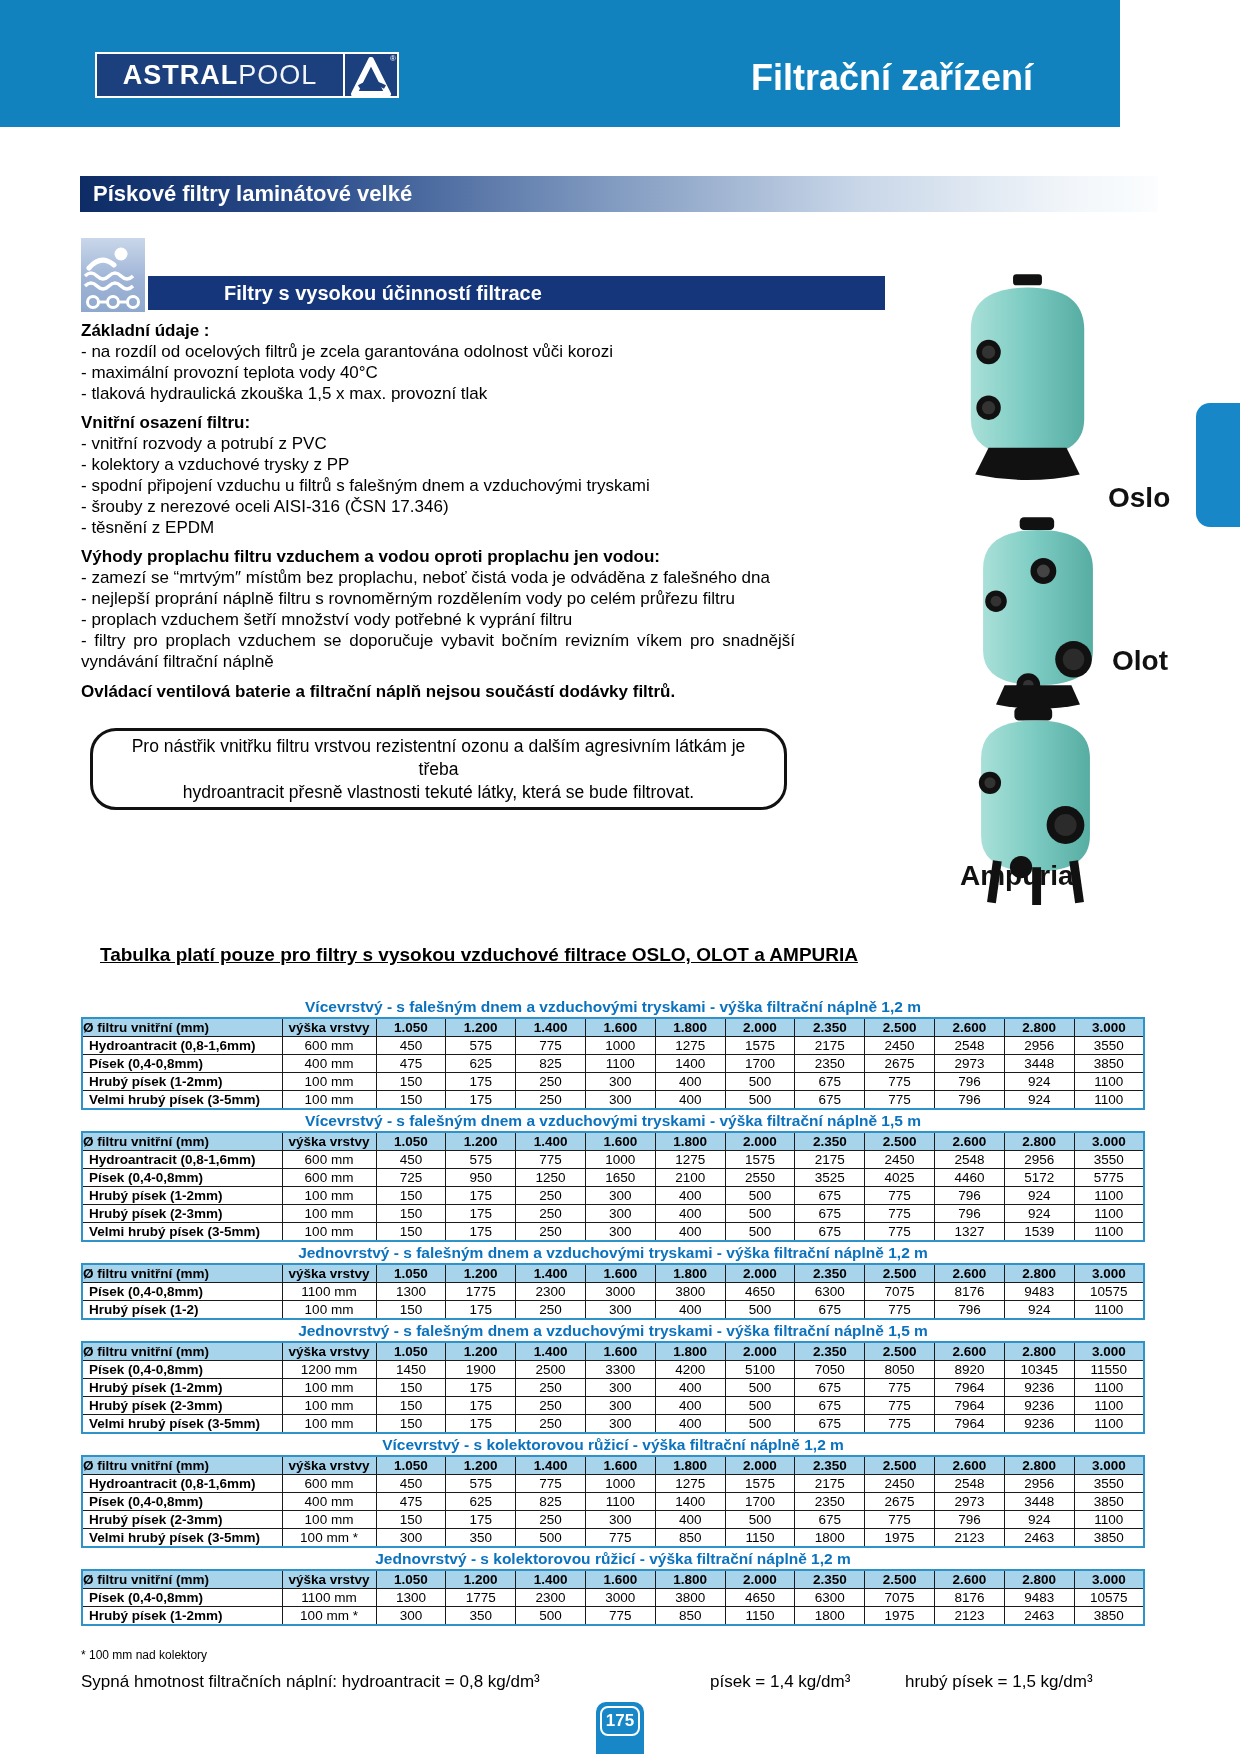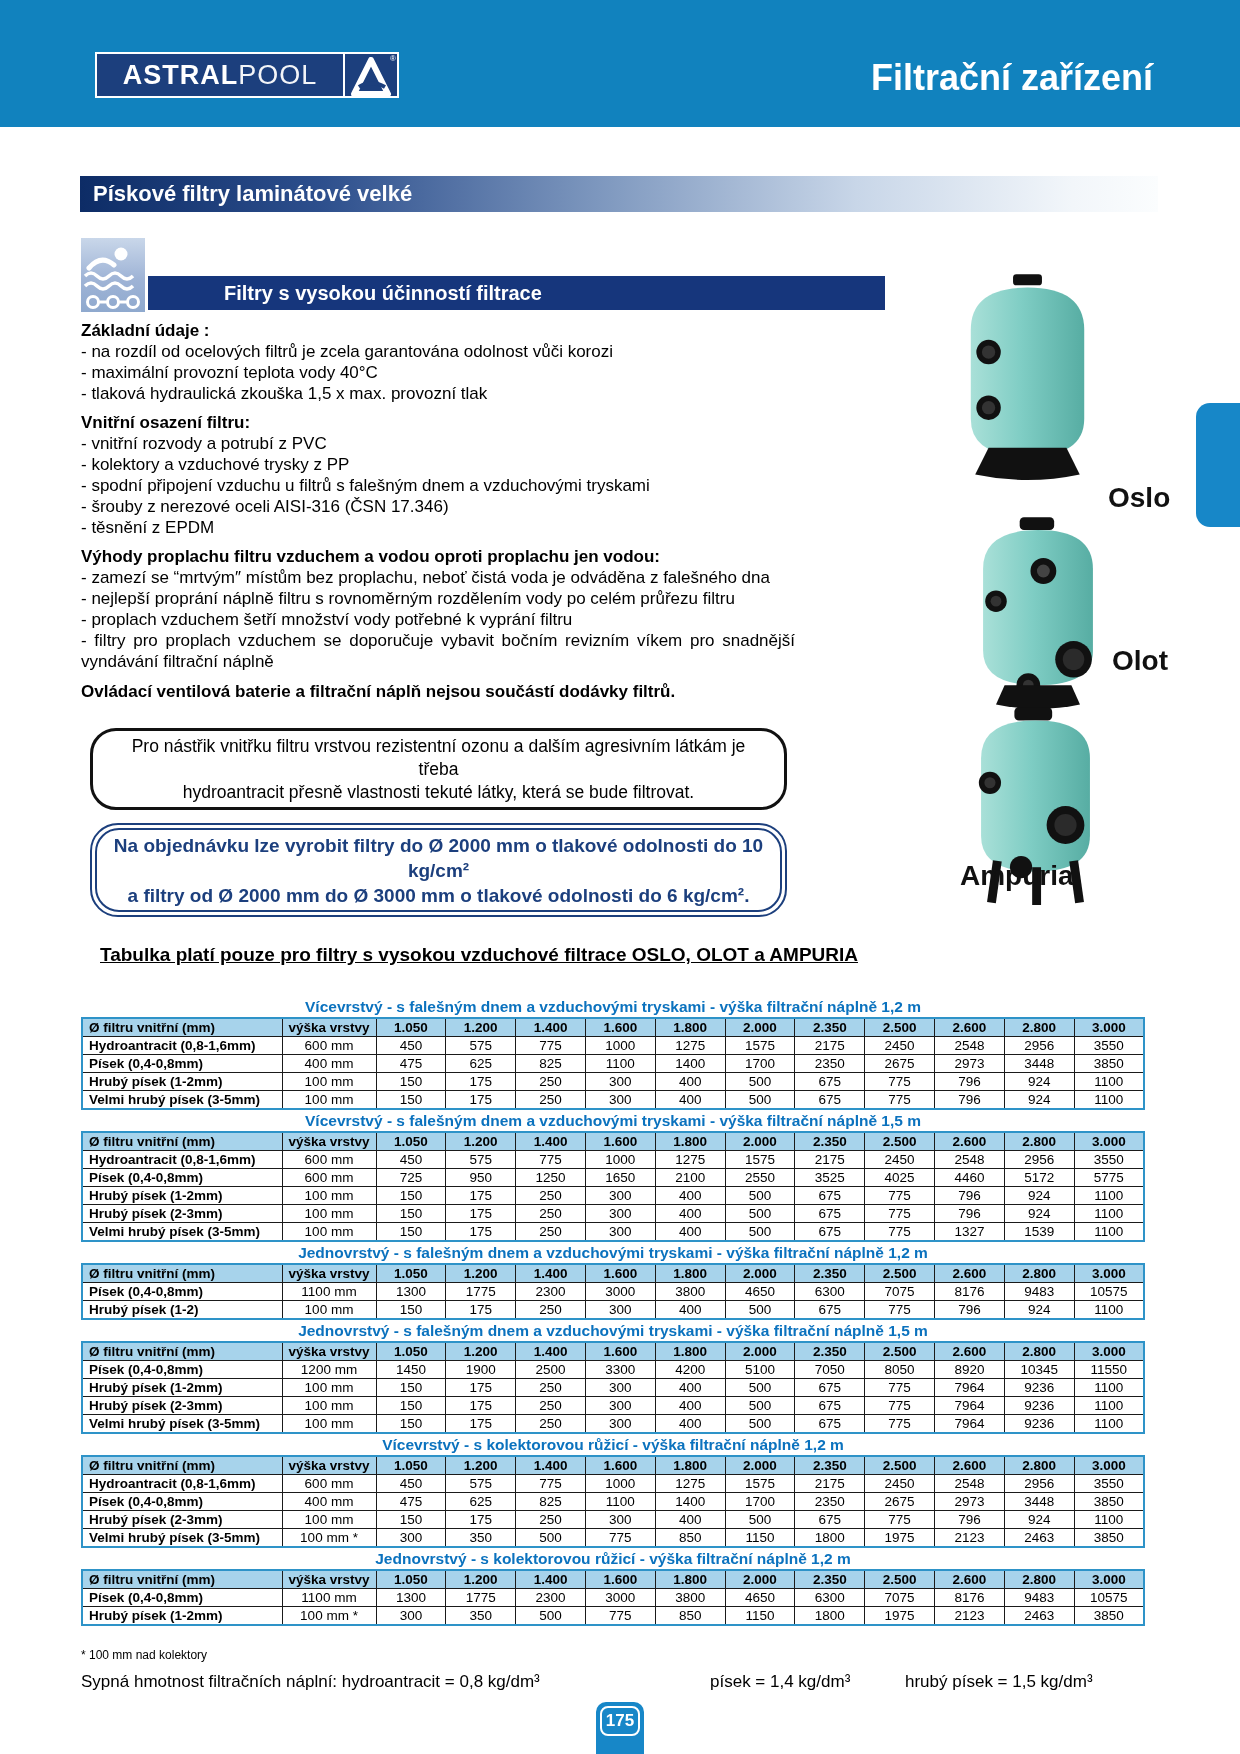--- a/index.html
+++ b/index.html
@@ -1,19 +1,19 @@
 <!DOCTYPE html>
 <html><head>
 <meta charset="utf-8">
 <style>
   html,body{margin:0;padding:0;background:#fff;}
   .page{position:relative;width:1240px;height:1754px;background:#ffffff;overflow:hidden;
         font-family:"Liberation Sans","DejaVu Sans",sans-serif;color:#000;}
   
-  .top-band{position:absolute;left:0;top:0;width:1240px;height:127px;background:#1182BE;}
+  .top-band{position:absolute;left:0;top:0;width:1120px;height:127px;background:#1182BE;}
   .logo-box{position:absolute;left:95px;top:52px;width:304px;height:46px;background:#1C3F7D;
             border:2px solid #fff;display:flex;align-items:center;box-sizing:border-box;}
   .logo-text{flex:1;text-align:center;color:#fff;font-size:27px;letter-spacing:1px;white-space:nowrap;}
   .logo-text b{font-weight:800;}
   .logo-text span{font-weight:400;opacity:.95;}
   .logo-a{width:52px;align-self:stretch;border-left:2px solid #fff;position:relative;}
   .logo-a svg{position:absolute;left:4px;top:3px;}
   .logo-r{position:absolute;right:1px;top:0;color:#fff;font-size:8px;}
   .header-title{position:absolute;right:87px;top:57px;color:#fff;font-size:36px;font-weight:bold;white-space:nowrap;}
   
@@ -47,21 +47,21 @@
   .product-label{position:absolute;font-size:28px;font-weight:bold;color:#111;}
   .side-tab{position:absolute;left:1196px;top:403px;width:44px;height:124px;background:#1787C8;
      border-radius:14px 0 0 14px;}
   
   .tables-area{position:absolute;left:81px;top:996px;width:1064px;}
   .tbl-title{color:#0B72BE;font-weight:bold;font-size:15.5px;text-align:center;margin:2px 0 1px 0;line-height:18px;}
   table.ftable{width:100%;border-collapse:collapse;border:2px solid #2E93C8;table-layout:fixed;}
   table.ftable th,table.ftable td{border:1px solid #1a1a1a;font-size:13.5px;line-height:15px;
      padding:1px 3px;white-space:nowrap;overflow:hidden;box-sizing:border-box;}
   table.ftable th{background:#A7D3EB;font-weight:bold;text-align:center;}
-  table.ftable th.c-lbl{text-align:left;padding-left:6px;}
+  table.ftable th.c-lbl{text-align:left;padding-left:0;}
   table.ftable td.c-lbl{font-weight:bold;text-align:left;padding-left:6px;}
   table.ftable td{text-align:center;background:#fff;}
   th.c-lbl,col.c-lbl{width:200px;}
   th.c-layer,col.c-layer{width:94px;}
   
   .foot-note1{position:absolute;left:81px;top:1648px;font-size:12px;}
   .foot-note2{position:absolute;left:0;top:1672px;width:1240px;font-size:17px;}
   .foot-note2 .fn-a{position:absolute;left:81px;}
   .foot-note2 .fn-b{position:absolute;left:710px;}
   .foot-note2 .fn-c{position:absolute;left:905px;}
@@ -131,26 +131,20 @@
         <div class="bullet-line">- proplach vzduchem šetří množství vody potřebné k vyprání filtru</div>
         <div class="bullet-line">- filtry pro proplach vzduchem se doporučuje vybavit bočním revizním víkem pro snadnější vyndávání filtrační náplně</div>
       </div>
     <div class="note-bold">Ovládací ventilová baterie a filtrační náplň nejsou součástí dodávky filtrů.</div>
   </div>
 
   <div class="box1">
     <div>Pro nástřik vnitřku filtru vrstvou rezistentní ozonu a dalším agresivním látkám je třeba</div>
     <div>hydroantracit přesně vlastnosti tekuté látky, která se bude filtrovat.</div>
   </div>
-  <div class="box2">
-    <div class="box2-inner">
-      <div>Na objednávku lze vyrobit filtry do Ø 2000 mm o tlakové odolnosti do 10 kg/cm²</div>
-      <div>a filtry od Ø 2000 mm do Ø 3000 mm o tlakové odolnosti do 6 kg/cm².</div>
-    </div>
-  </div>
 
   <div class="table-note">Tabulka platí pouze pro filtry s vysokou vzduchové filtrace OSLO, OLOT a AMPURIA</div>
 
   <div class="product" style="left:955px;top:272px;">
     <svg width="145" height="218" viewBox="0 0 130 196">
       <defs>
         <linearGradient id="teal1" x1="0" y1="0" x2="1" y2="0">
           <stop offset="0" stop-color="#A9E0D8"></stop>
             <stop offset="0.45" stop-color="#7FCDC4"></stop>
             <stop offset="1" stop-color="#57ADA3"></stop>

